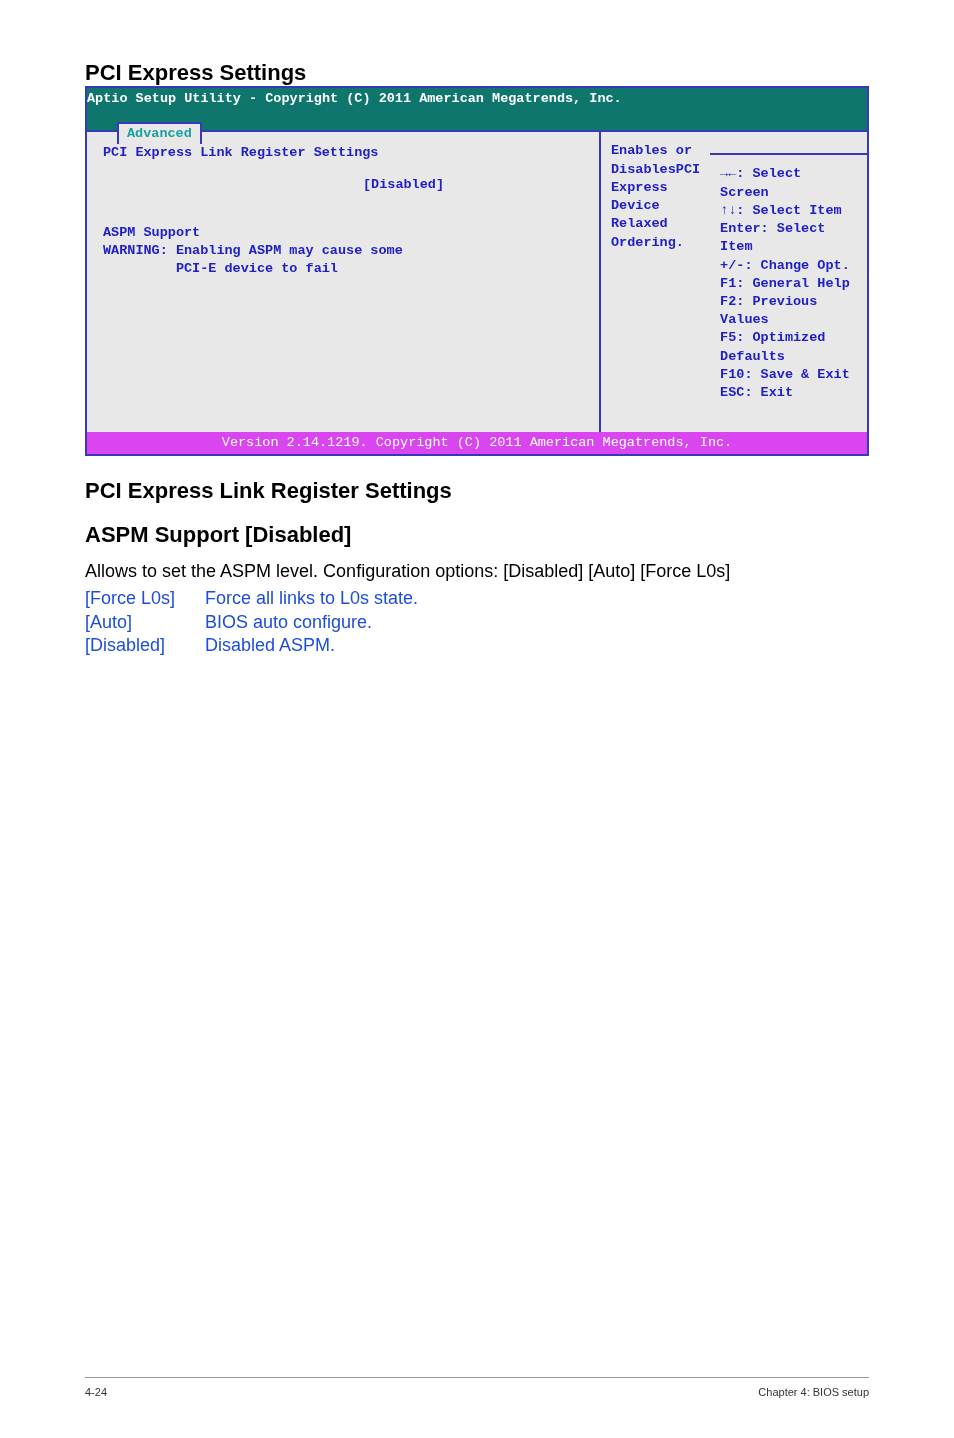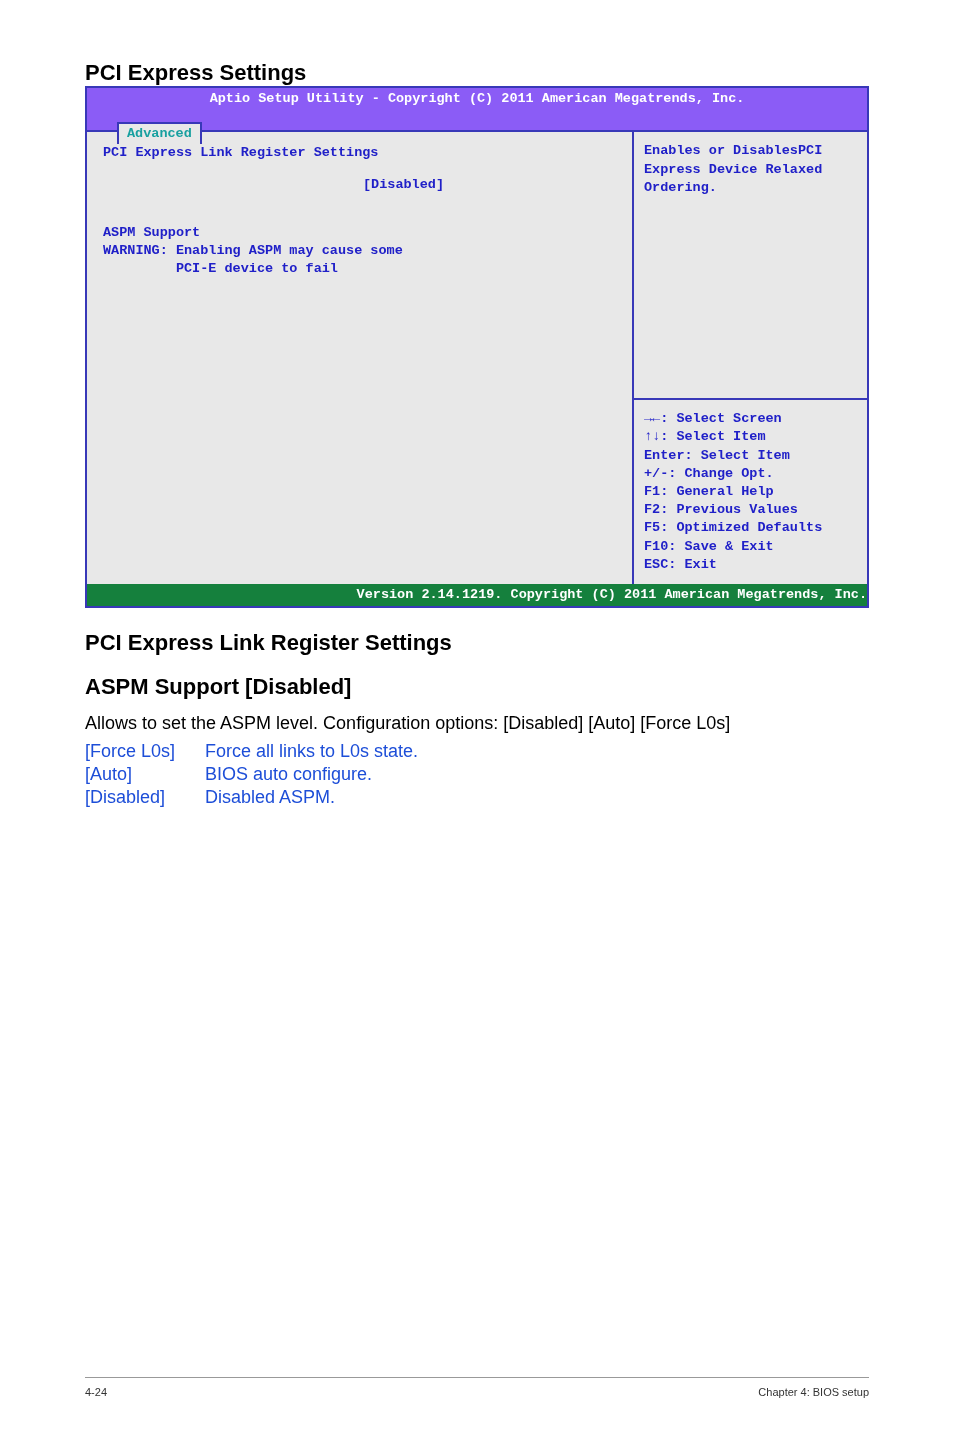--- a/index.html
+++ b/index.html
@@ -23,23 +23,22 @@
     }
     .bios-box {
       border: 2px solid #3838b8;
       background: #e8e8e8;
       font-family: 'Courier New', monospace;
       font-size: 13.5px;
       line-height: 1.35;
       margin-bottom: 22px;
     }
     .bios-header {
-      background: #8b5cf6;
+      background: #0f766e;
       color: #fff;
-      text-align: center;
       padding: 2px 0 0 0;
       font-weight: bold;
     }
     .tab-row {
       display: flex;
       align-items: flex-end;
       padding-left: 30px;
     }
     .tab {
       background: #e8e8e8;
@@ -55,42 +54,42 @@
       display: flex;
       border-top: 2px solid #3838b8;
     }
     .bios-left {
       flex: 1;
       padding: 12px 16px;
       color: #2020c8;
       font-weight: bold;
     }
     .bios-right {
-      width: 235px;
+      width: 268px;
       border-left: 2px solid #3838b8;
       color: #2020c8;
       font-weight: bold;
       display: flex;
-      flex-direction: column;
+      flex-direction: row;
     }
     .help-top {
       padding: 10px 10px;
       flex: 1;
     }
     .help-bottom {
       border-top: 2px solid #3838b8;
       padding: 10px 10px;
       margin-top: 21px;
     }
     .bios-footer {
-      background: #15803d;
+      background: #d946ef;
       color: #fff;
-      text-align: right;
+      text-align: center;
       padding: 2px 0;
-      font-weight: bold;
+      font-weight: normal;
     }
     .setting-line {
       display: flex;
     }
     .setting-label {
       width: 260px;
       margin-top: 48px;
     }
     .body-text {
       font-size: 18px;

